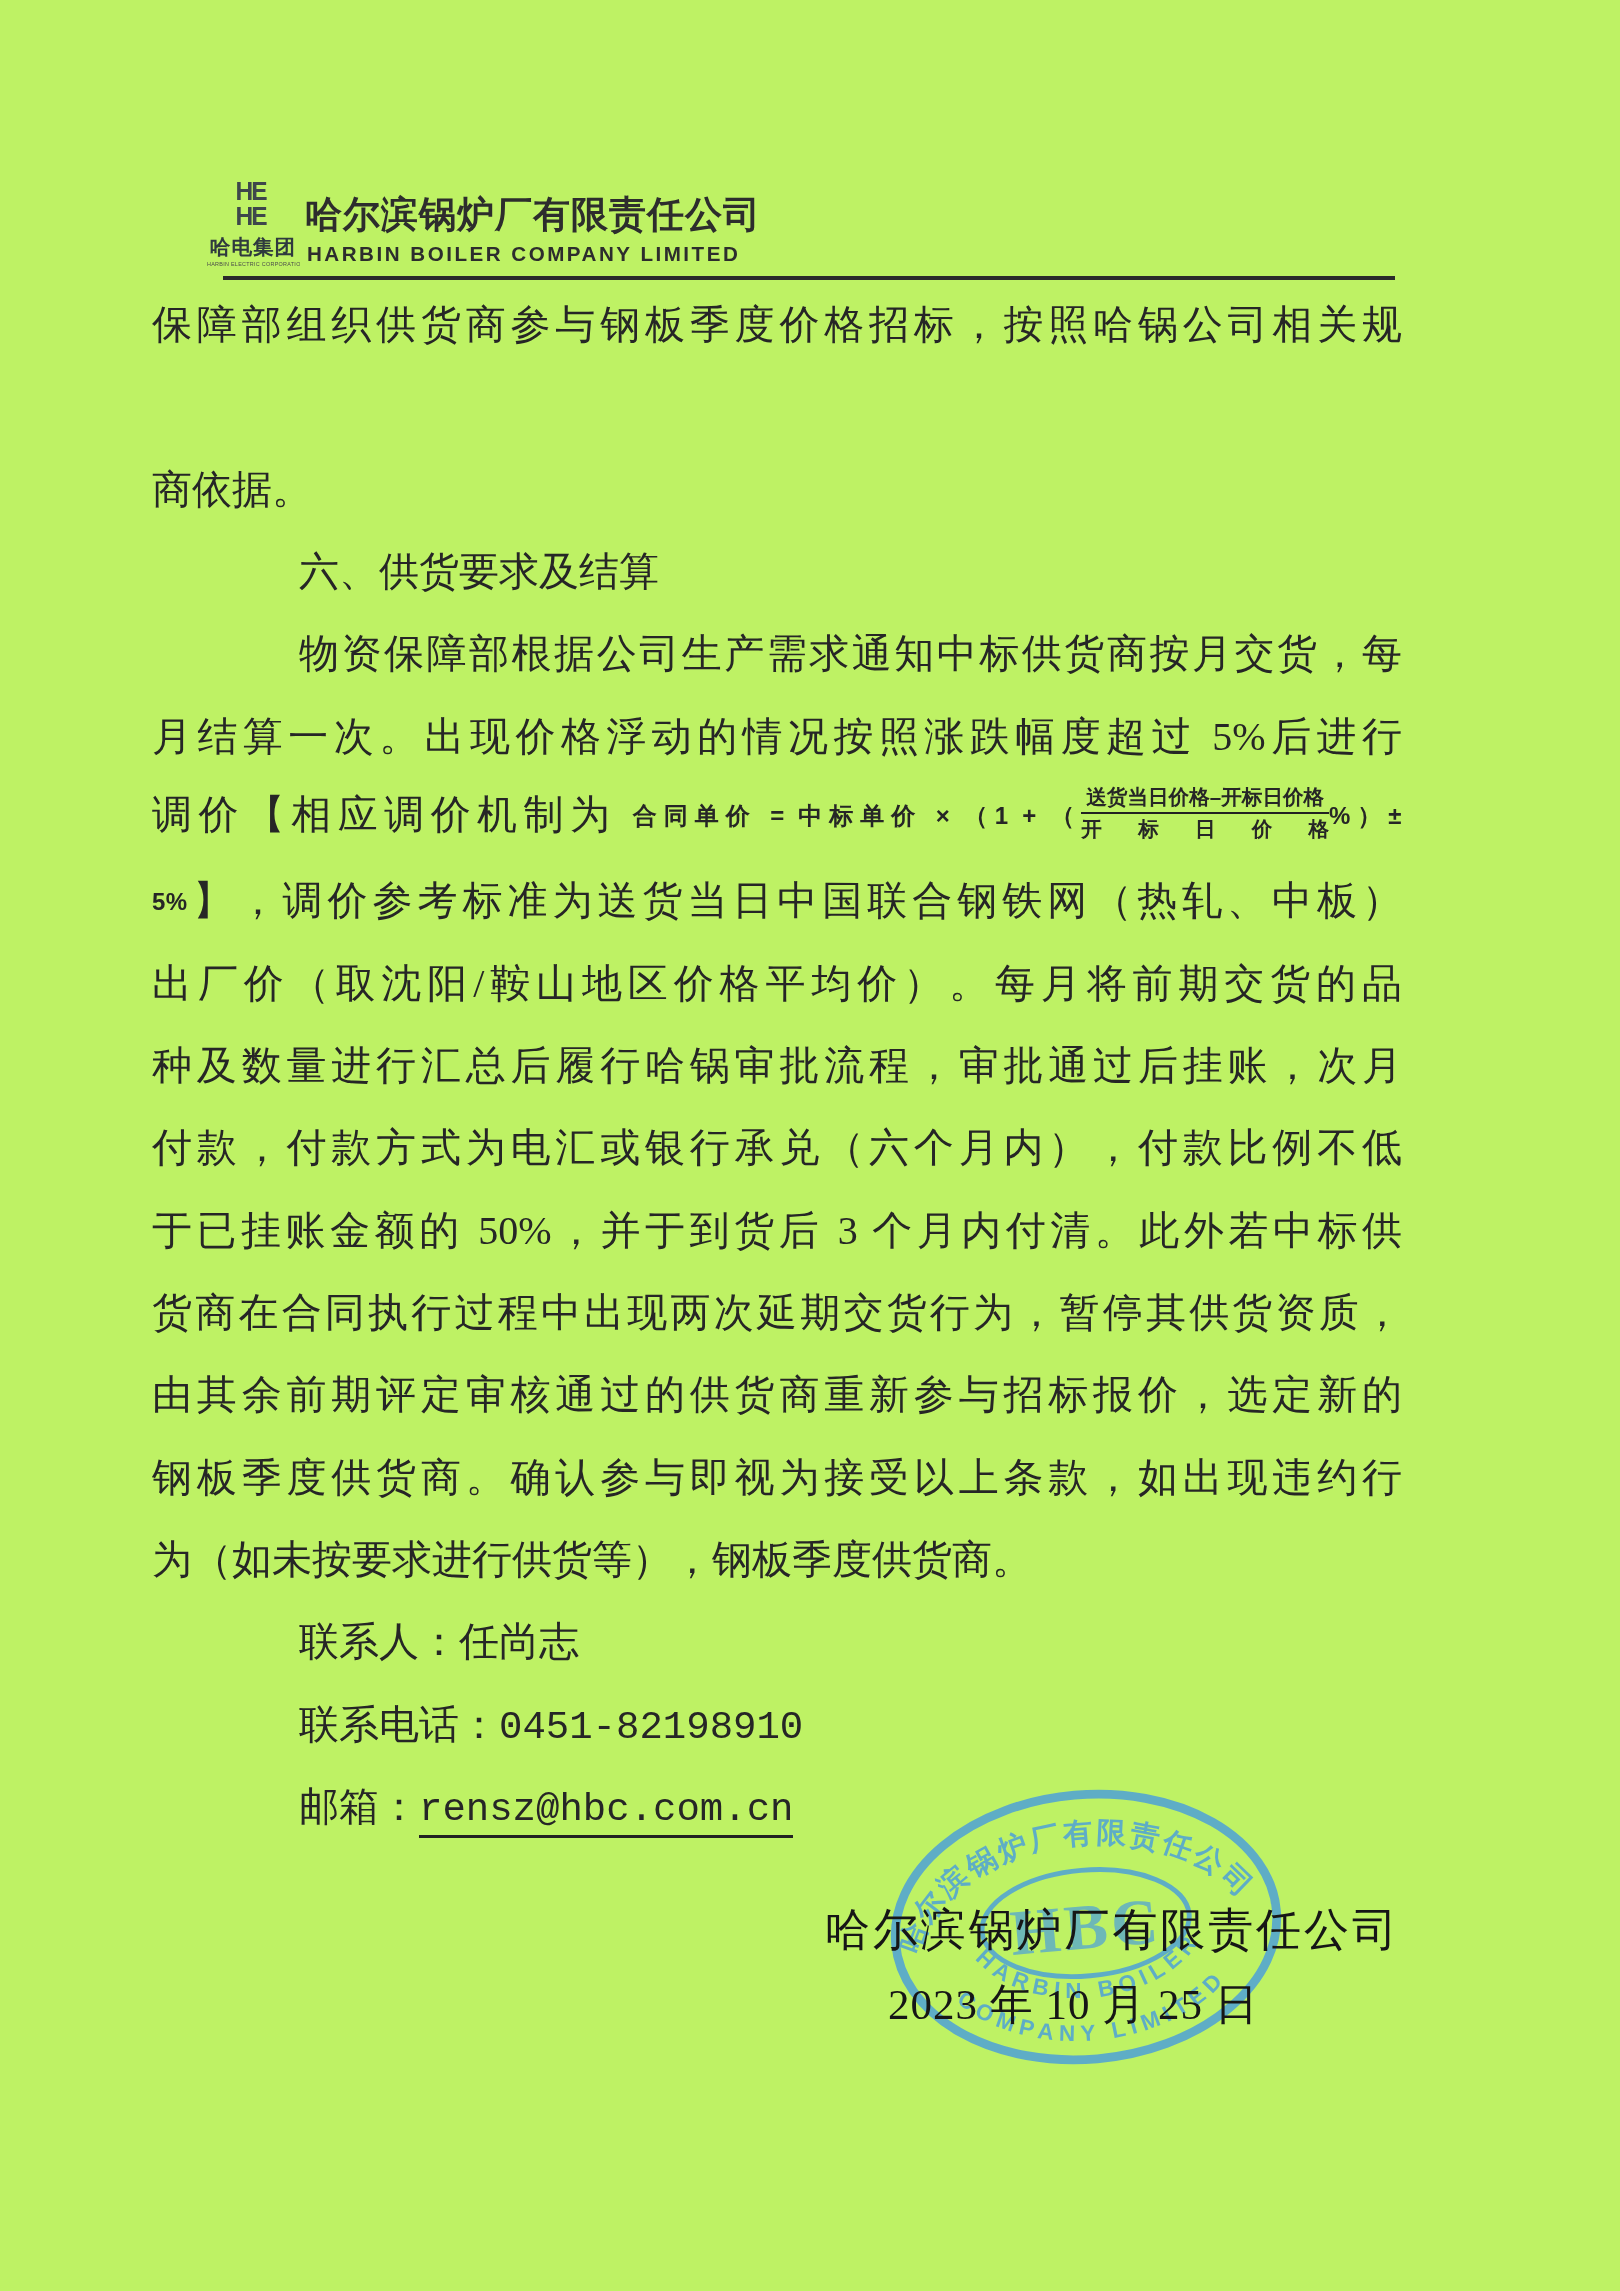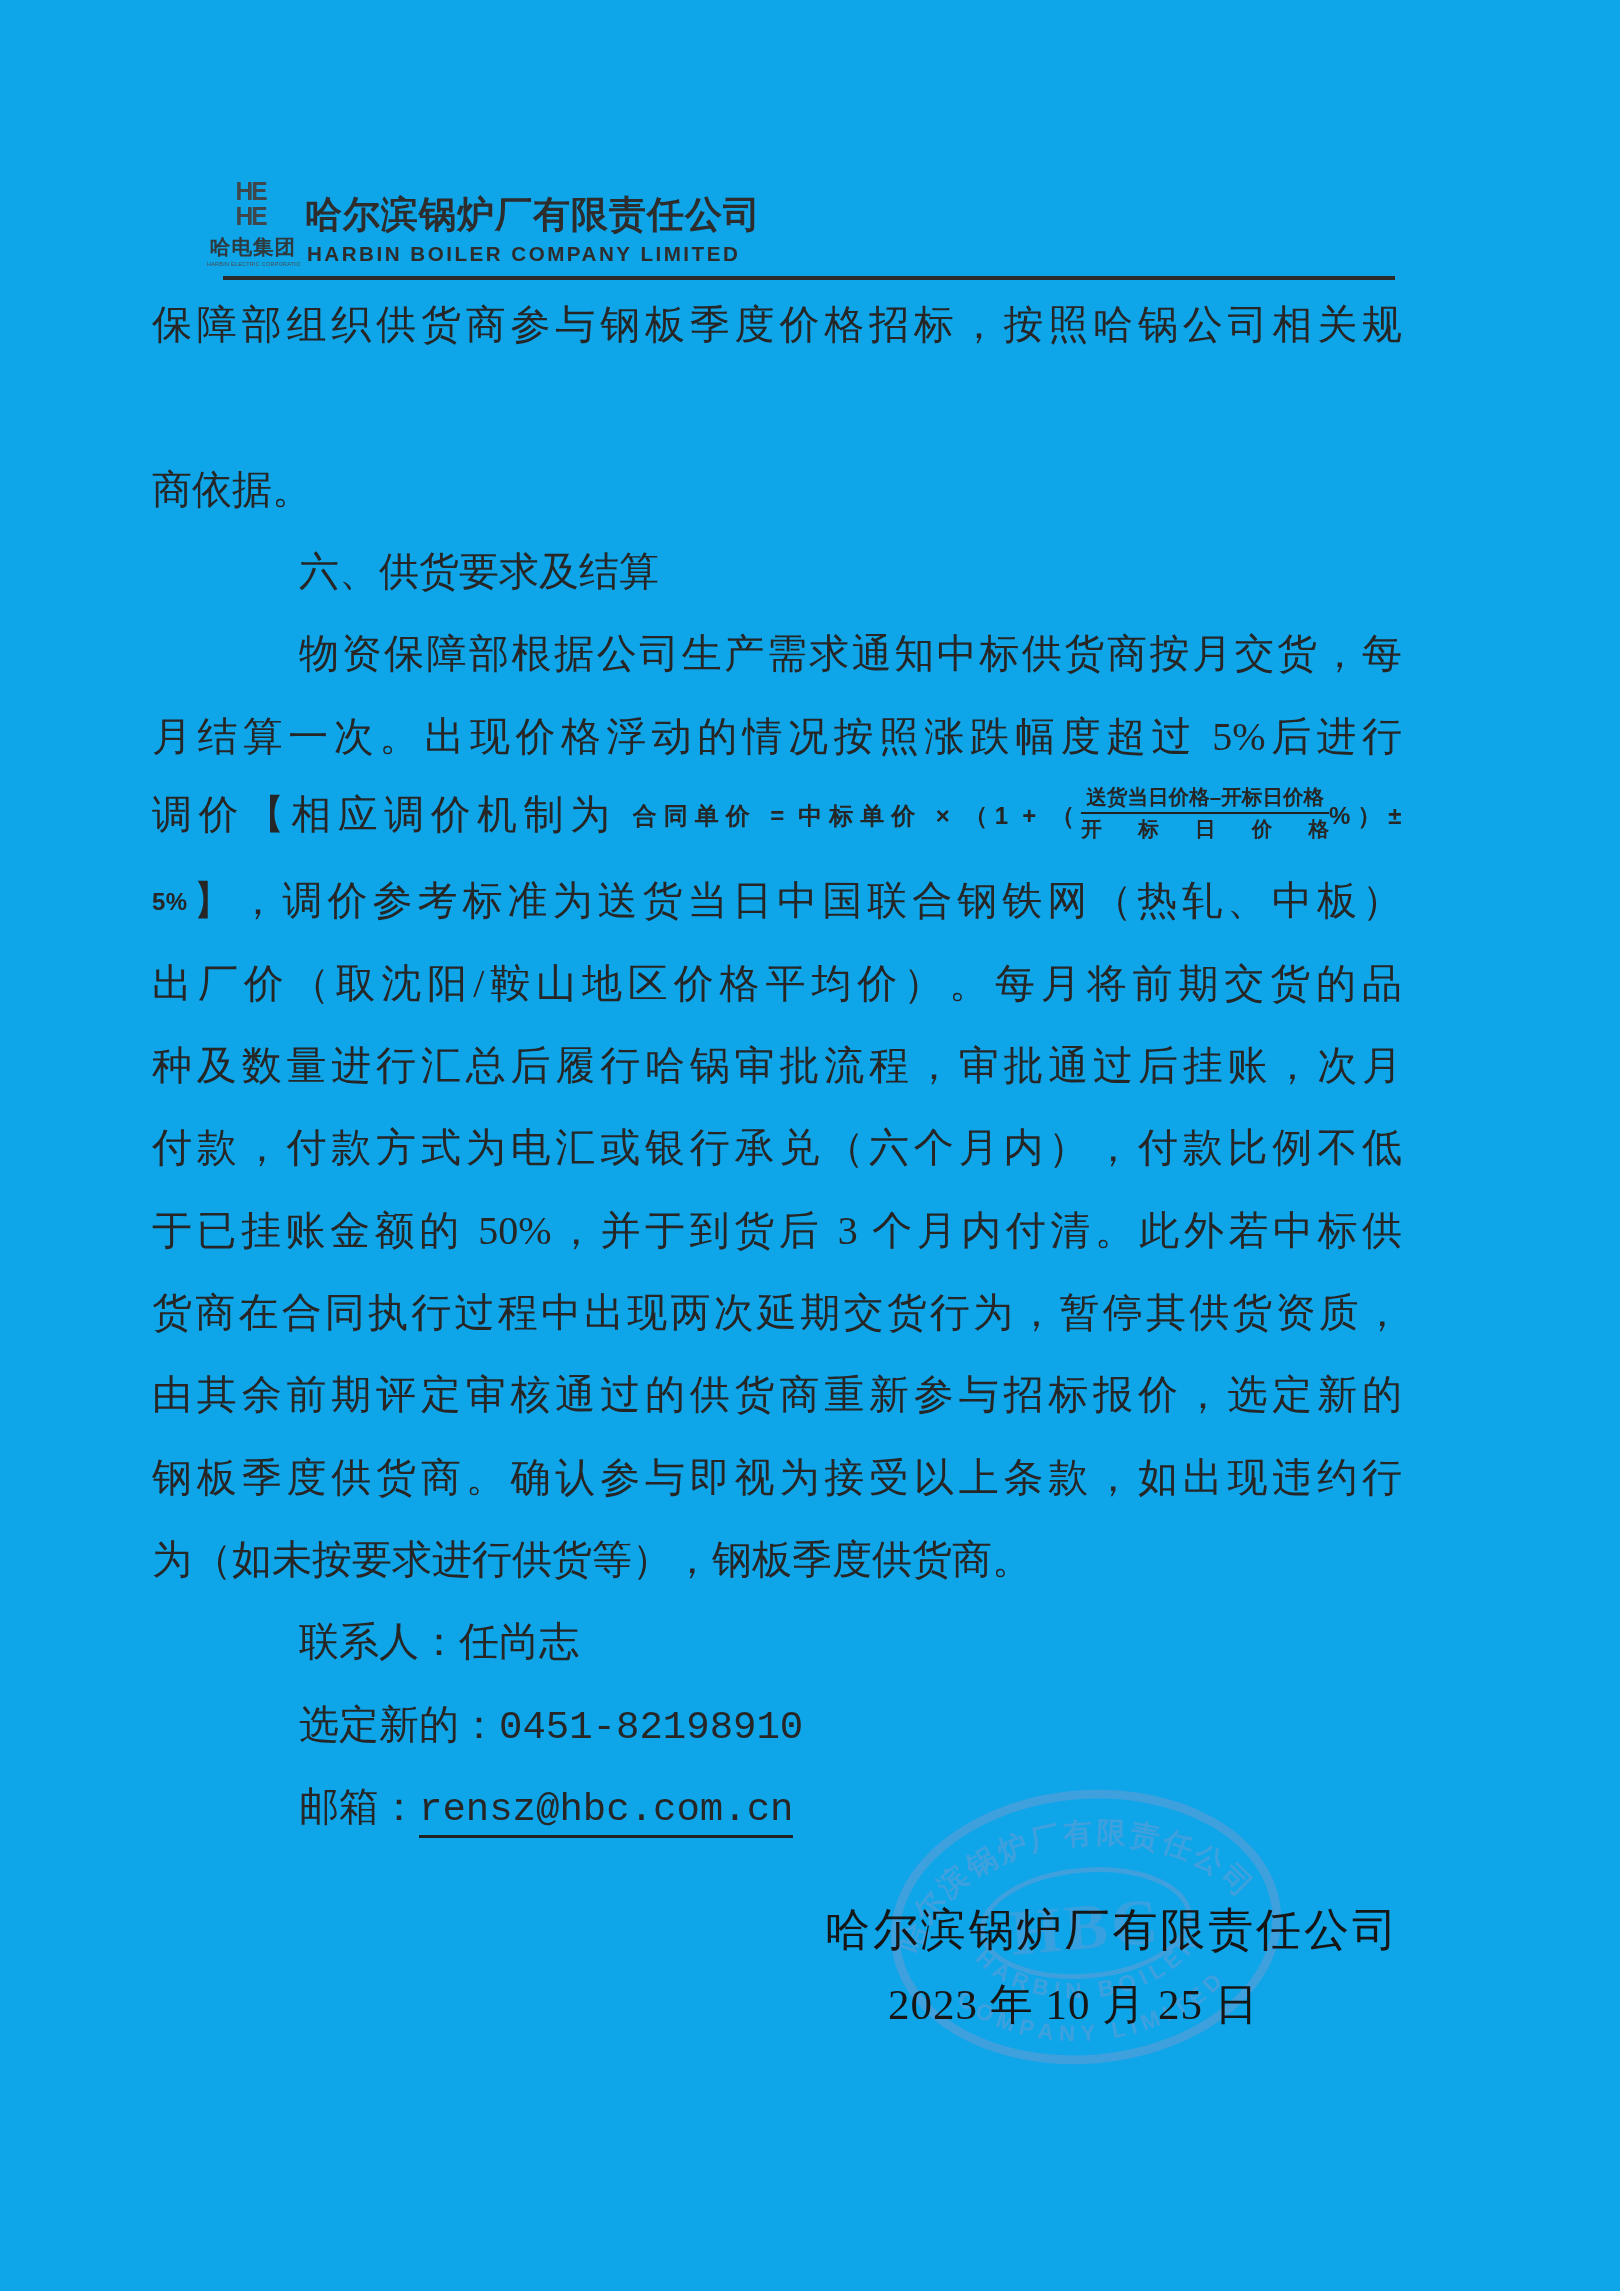--- a/index.html
+++ b/index.html
@@ -1,20 +1,20 @@
 <!DOCTYPE html>
 <html><head>
 <meta charset="utf-8">
 <style>
   html,body{margin:0;padding:0;background:#e8e8e8;}
   .page{
     position:relative;
     width:1620px;height:2292px;
     margin:0 auto;
-    background:#0ea5e9;
+    background:#bef264;
     overflow:hidden;
     font-family:"Liberation Serif","DejaVu Serif",serif;
     color:#262626;
   }
   
   .logo-monogram{
     position:absolute;left:226px;top:182px;width:49px;height:53px;
     font-family:"Liberation Sans","DejaVu Sans",sans-serif;
     font-weight:900;font-size:24.5px;line-height:0.92;
     letter-spacing:-2px;color:#3e474b;text-align:center;
@@ -120,21 +120,21 @@
       <div class="bline just" style="top: 876px;"><span class="fb">5%</span><span>】，调价参考标准为送货当日中国联合钢铁网（热轧、中板）</span></div>
       <div class="bline just" style="top: 959px;"><span>出厂价（取沈阳/鞍山地区价格平均价）。每月将前期交货的品</span></div>
       <div class="bline just" style="top: 1041px;"><span>种及数量进行汇总后履行哈锅审批流程，审批通过后挂账，次月</span></div>
       <div class="bline just" style="top: 1123px;"><span>付款，付款方式为电汇或银行承兑（六个月内），付款比例不低</span></div>
       <div class="bline just" style="top: 1206px;"><span>于已挂账金额的 50%，并于到货后 3 个月内付清。此外若中标供</span></div>
       <div class="bline just" style="top: 1288px;"><span>货商在合同执行过程中出现两次延期交货行为，暂停其供货资质，</span></div>
       <div class="bline just" style="top: 1370px;"><span>由其余前期评定审核通过的供货商重新参与招标报价，选定新的</span></div>
       <div class="bline just" style="top: 1453px;"><span>钢板季度供货商。确认参与即视为接受以上条款，如出现违约行</span></div>
       <div class="bline" style="top: 1535px;"><span>为（如未按要求进行供货等），钢板季度供货商。</span></div>
       <div class="bline" style="top: 1617px; padding-left: 147px;"><span>联系人：任尚志</span></div>
-      <div class="bline" style="top: 1700px; padding-left: 147px;"><span>选定新的：</span><span class="tel">0451-82198910</span></div>
+      <div class="bline" style="top: 1700px; padding-left: 147px;"><span>联系电话：</span><span class="tel">0451-82198910</span></div>
       <div class="bline" style="top: 1782px; padding-left: 147px;"><span>邮箱：</span><span class="mail">rensz@hbc.com.cn</span></div>
     </div>
 
   <svg class="stamp" viewBox="0 0 420 300" xmlns="http://www.w3.org/2000/svg">
     <defs>
       <path id="arcT" d="M 36,168 A 176 122 0 0 1 384,168" fill="none"></path>
       <path id="arcB1" d="M 84,150 A 128 88 0 0 0 336,150" fill="none"></path>
       <path id="arcB2" d="M 42,148 A 168 118 0 0 0 378,148" fill="none"></path>
     </defs>
     <ellipse cx="210" cy="150" rx="195" ry="135" fill="none" stroke="#4a9fdc" stroke-width="9"></ellipse>

